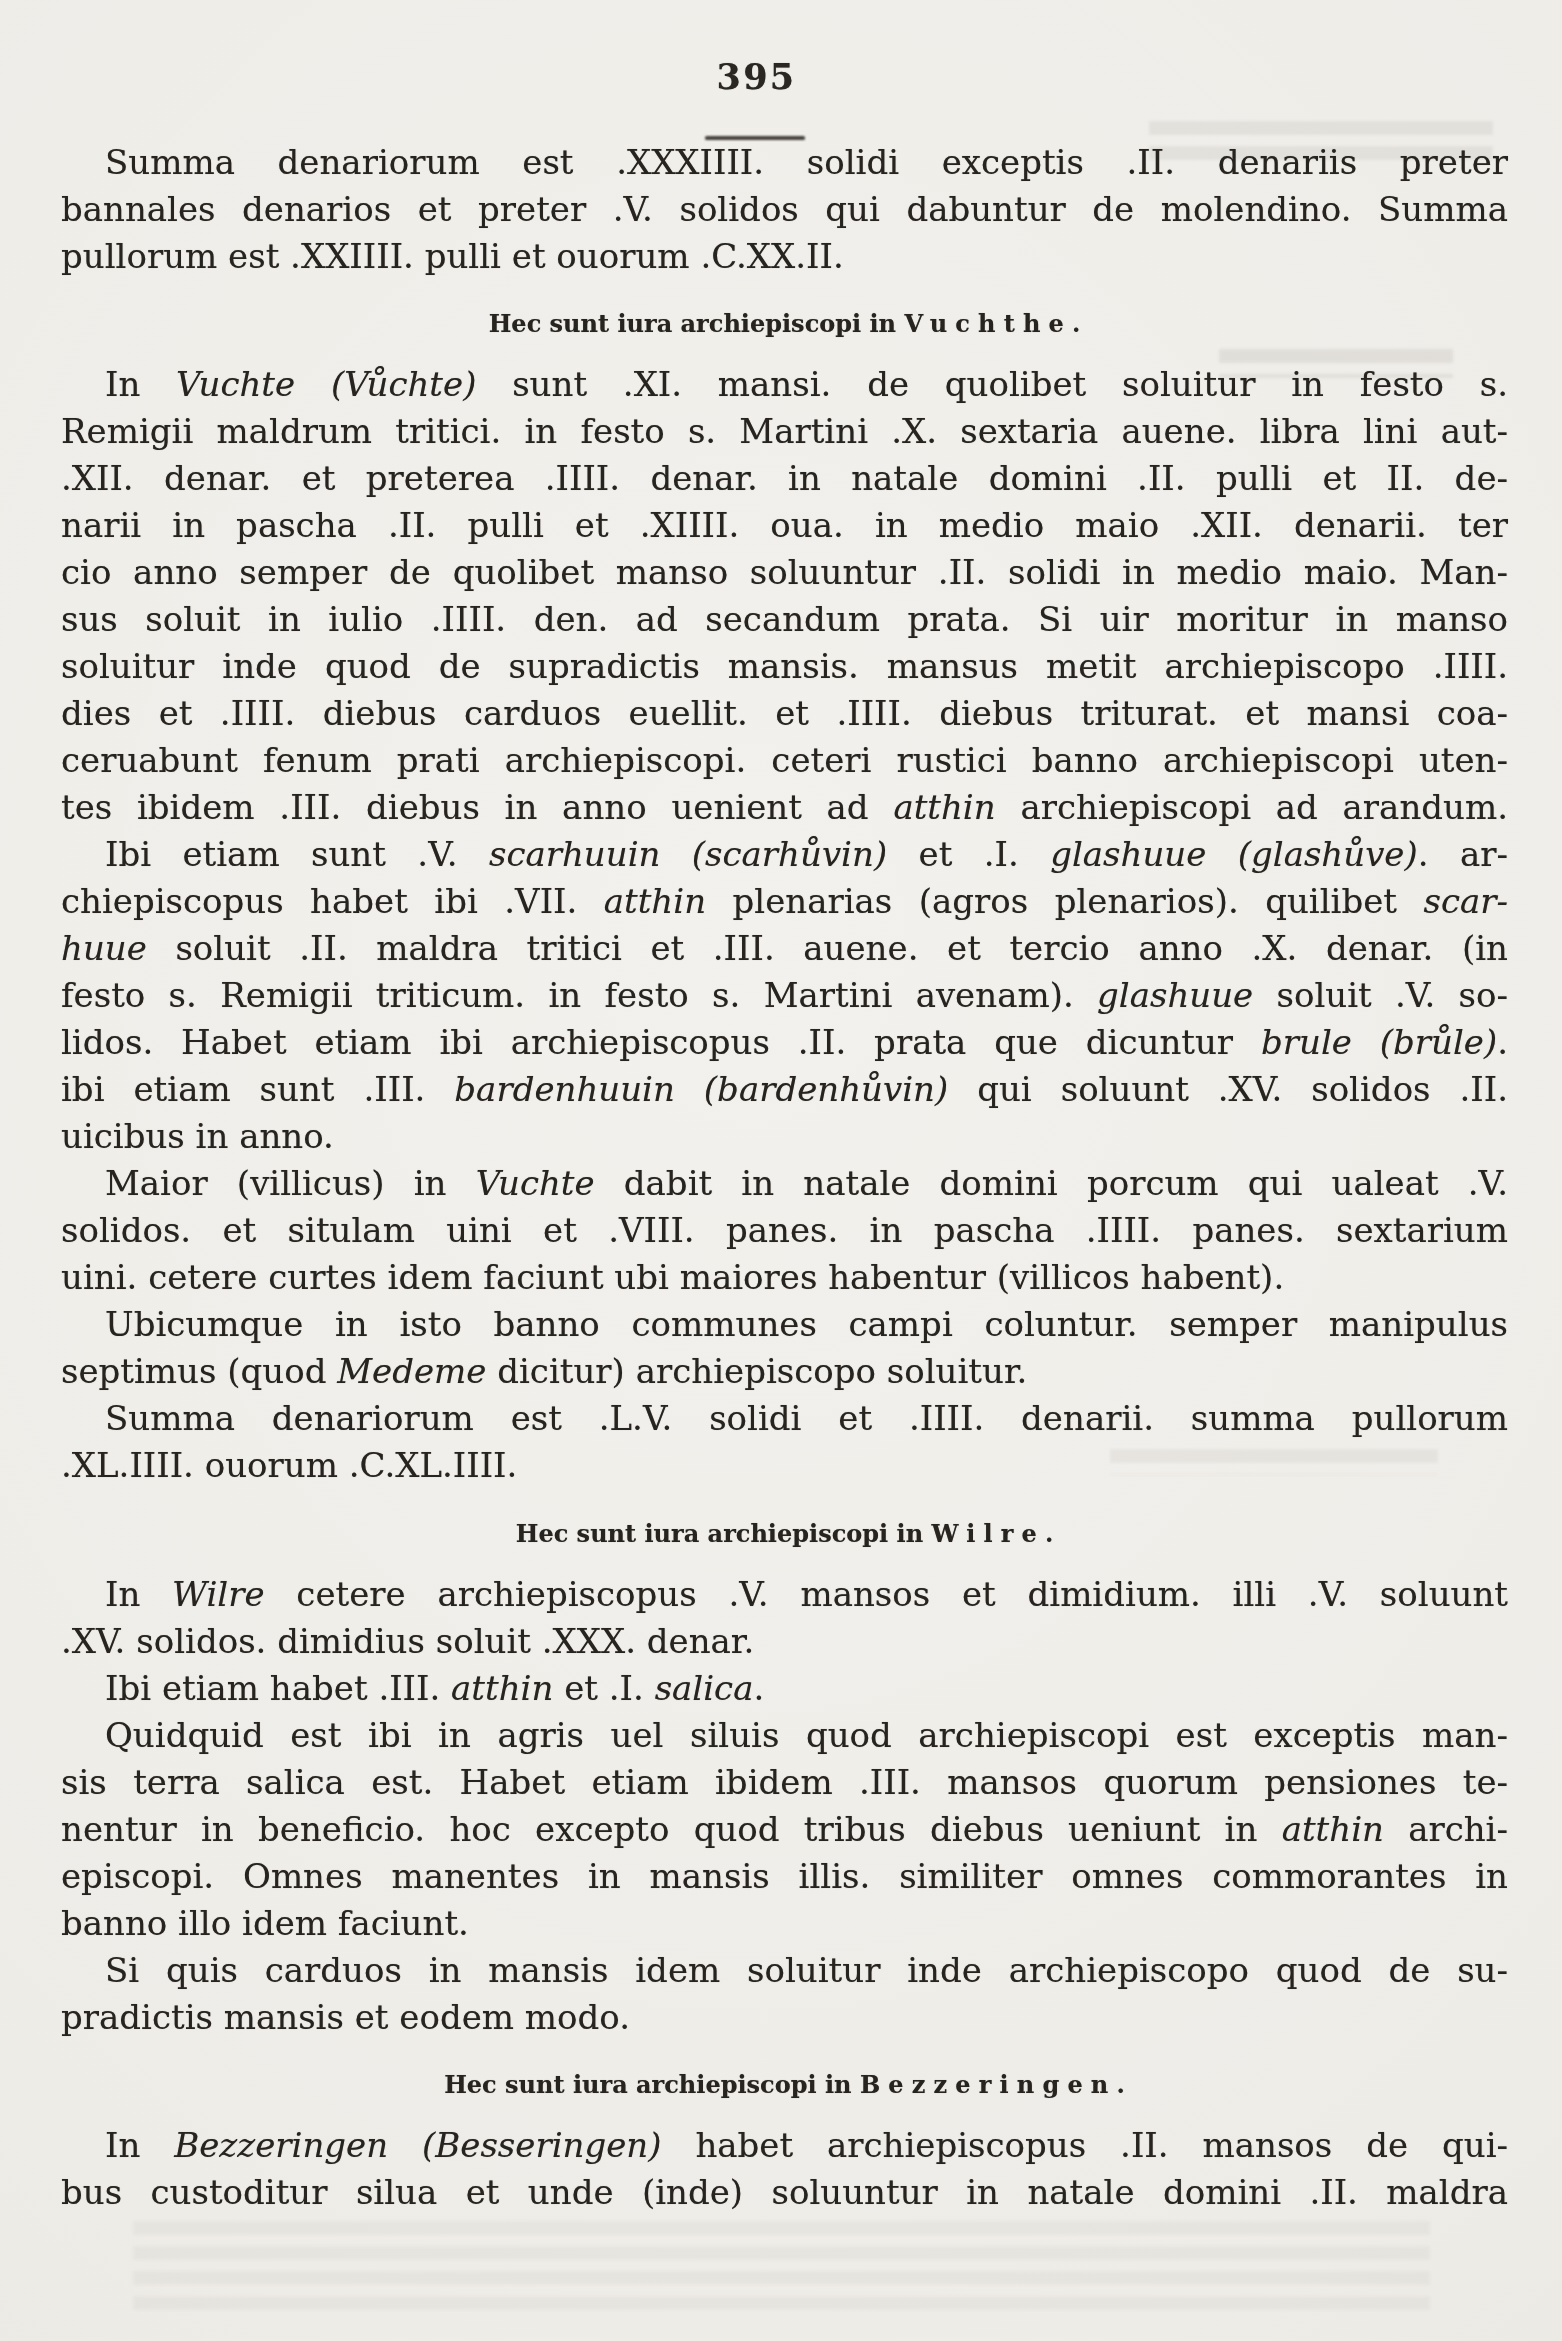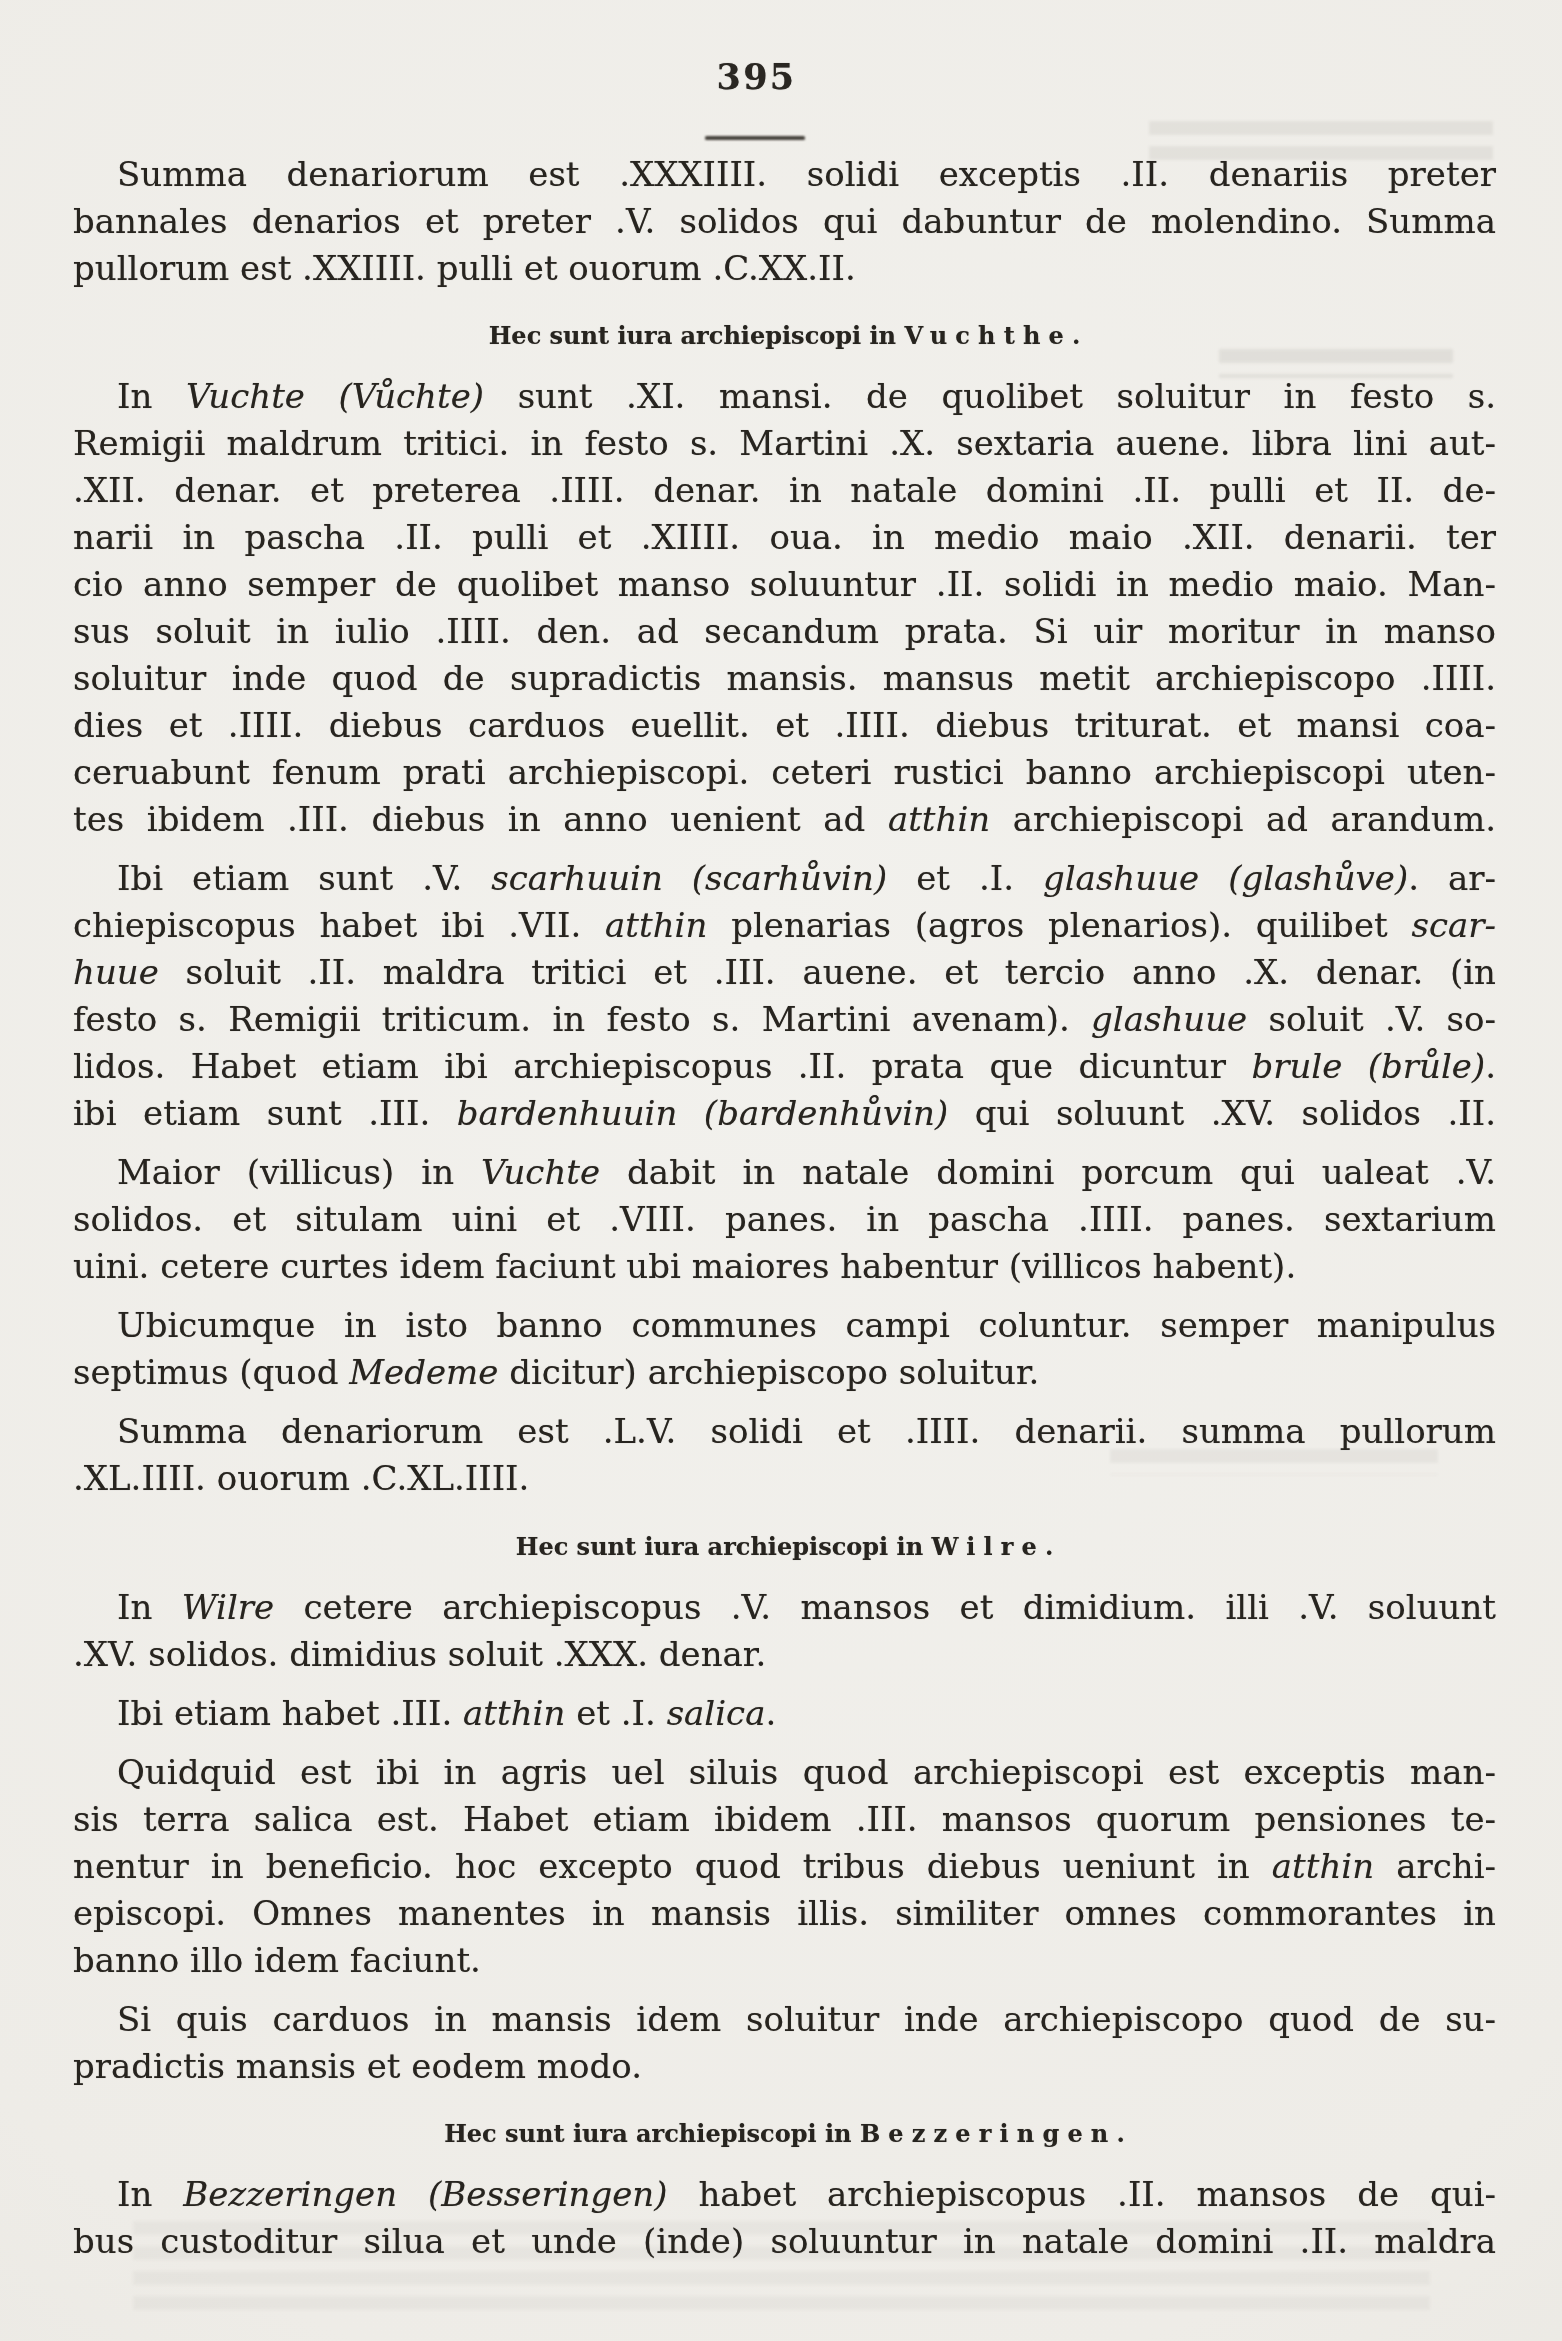--- a/index.html
+++ b/index.html
@@ -16,21 +16,21 @@
   }
   .folio-rule{
     position:absolute;top:136px;left:705px;width:100px;height:3.9px;
     background:#44403a;border-radius:1.6px;filter:blur(0.8px);
   }
   .page-text{
     position:absolute;top:139px;left:61px;width:1447px;
     font-size:34px;line-height:47px;
     text-shadow:0 0 0.8px rgba(39,36,31,.45);
   }
-  .para{margin:12px;}
+  .para{margin:0;}
   .line{text-align:justify;text-align-last:justify;text-justify:inter-word;}
   .line.last{text-align:right;text-align-last:left;}
   .line.indent{text-indent:44px;}
   .it{font-style:italic;}
   .heading{
     font-weight:bold;text-align:left;text-align-last:center;
     margin:20.3px 0 14px;font-size:24px;line-height:47px;
   }
   .spaced{letter-spacing:.34em;}
   .smudge{
@@ -75,20 +75,21 @@
         <div class="line"><span class="">ceruabunt fenum prati archiepiscopi. ceteri rustici banno archiepiscopi uten-</span></div>
         <div class="line"><span class="">tes ibidem .III. diebus in anno uenient ad </span><span class="it ">atthin</span><span class=""> archiepiscopi ad arandum.</span></div>
       </div>
       <div class="para">
         <div class="line indent"><span class="">Ibi etiam sunt .V. </span><span class="it ">scarhuuin (scarhůvin)</span><span class=""> et .I. </span><span class="it ">glashuue (glashůve)</span><span class="">. ar-</span></div>
         <div class="line"><span class="">chiepiscopus habet ibi .VII. </span><span class="it ">atthin</span><span class=""> plenarias (agros plenarios). quilibet </span><span class="it ">scar-</span></div>
         <div class="line"><span class="it ">huue</span><span class=""> soluit .II. maldra tritici et .III. auene. et tercio anno .X. denar. (in</span></div>
         <div class="line"><span class="">festo s. Remigii triticum. in festo s. Martini avenam). </span><span class="it ">glashuue</span><span class=""> soluit .V. so-</span></div>
         <div class="line"><span class="">lidos.  Habet etiam ibi archiepiscopus .II. prata que dicuntur </span><span class="it ">brule (brůle)</span><span class="">.</span></div>
         <div class="line"><span class="">ibi etiam sunt .III. </span><span class="it ">bardenhuuin (bardenhůvin)</span><span class=""> qui soluunt .XV. solidos .II.</span></div>
+        <div class="line last"><span class="">uicibus in anno.</span></div>
       </div>
       <div class="para">
         <div class="line indent"><span class="">Maior (villicus) in </span><span class="it ">Vuchte</span><span class=""> dabit in natale domini porcum qui ualeat .V.</span></div>
         <div class="line"><span class="">solidos. et situlam uini et .VIII. panes. in pascha .IIII. panes. sextarium</span></div>
         <div class="line last"><span class="">uini. cetere curtes idem faciunt ubi maiores habentur (villicos habent).</span></div>
       </div>
       <div class="para">
         <div class="line indent"><span class="">Ubicumque in isto banno communes campi coluntur. semper manipulus</span></div>
         <div class="line last"><span class="">septimus (quod </span><span class="it ">Medeme</span><span class=""> dicitur) archiepiscopo soluitur.</span></div>
       </div>

